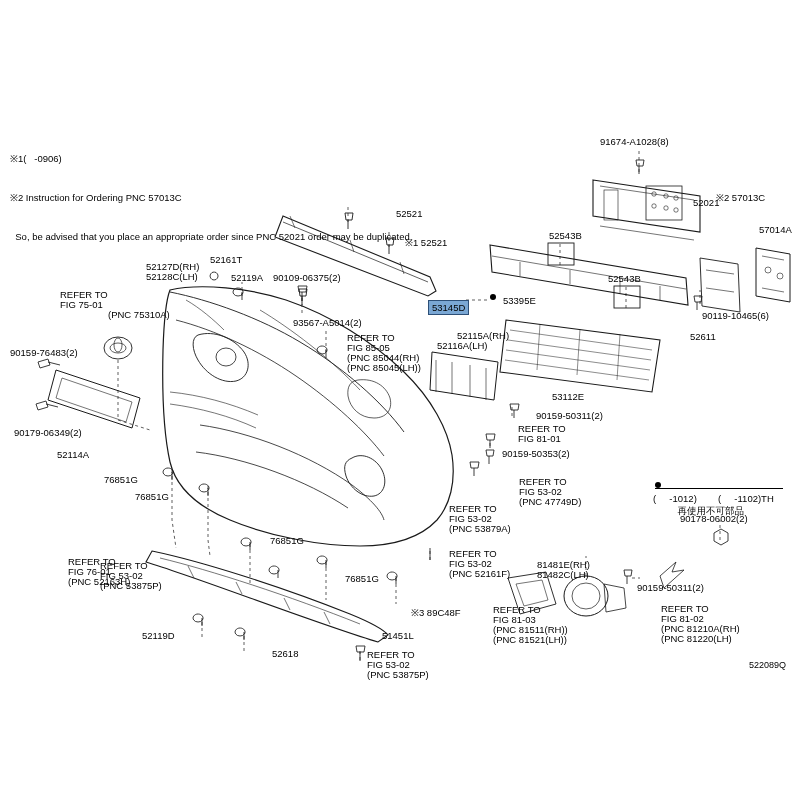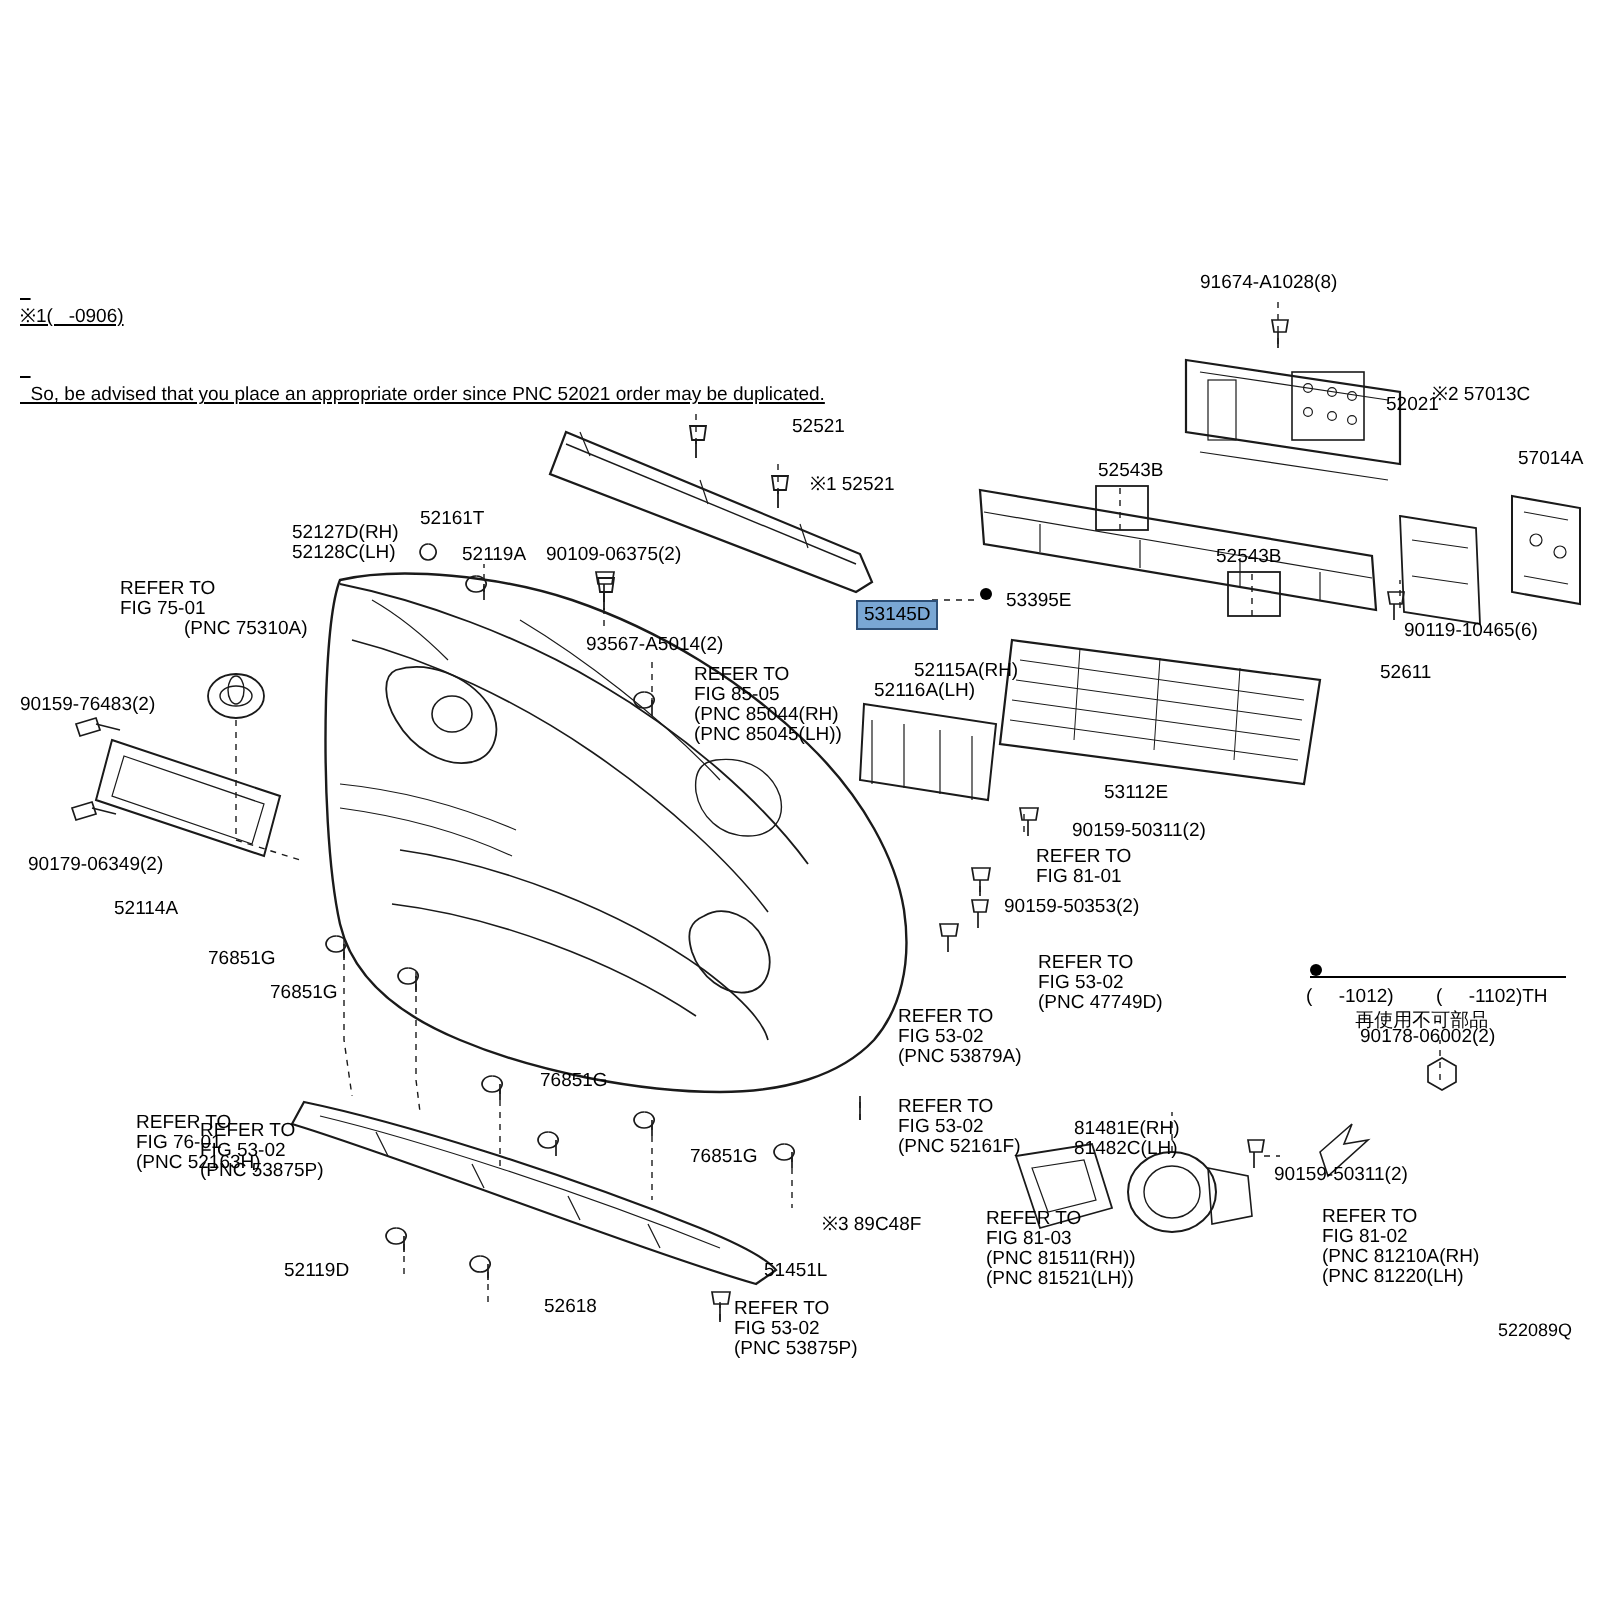--- a/index.html
+++ b/index.html
@@ -19,21 +19,20 @@
     line-height:10.5px;
     color:#000;
     white-space:pre;
     letter-spacing:0px;
   }
   .notes{
     position:absolute;
     font-size:9.5px;
     line-height:13px;
     white-space:pre;
-    text-decoration:underline;
   }
   .hl{
     position:absolute;
     background:#7aa7d4;
     border:1px solid #2d4f77;
     color:#000;
     font-size:9.5px;
     line-height:11px;
     padding:1px 3px;
     white-space:pre;
@@ -262,20 +261,21 @@
     <path d="M244 636 L244 652"></path>
     <path d="M360 660 L360 648"></path>
     <path d="M430 560 L430 548"></path>
     <path d="M512 416 L512 404"></path>
     <path d="M490 446 L490 440"></path>
   </g>
 </svg>
 
 <div class="notes" style="left:10px;top:126px;">
   <div>※1(   -0906)</div>
+  <div>※2 Instruction for Ordering PNC 57013C</div>
   <div>  So, be advised that you place an appropriate order since PNC 52021 order may be duplicated.</div>
 </div>
 
 <div class="hl" style="left:428px;top:300px;">53145D</div>
 <div class="dot" style="left:490px;top:294px;"></div>
 
 <div class="legend" style="left:655px;top:452px;">
   <div style="position:relative;padding-left:12px;">
     <span class="dot" style="left:0;top:4px;"></span>
     <span>再使用不可部品</span>
@@ -342,21 +342,21 @@
     <div class="lbl" style="left: 68px; top: 577px;">(PNC 52163H)</div>
     <div class="lbl" style="left: 345px; top: 574px;">76851G</div>
     <div class="lbl" style="left: 270px; top: 536px;">76851G</div>
     <div class="lbl" style="left: 135px; top: 492px;">76851G</div>
     <div class="lbl" style="left: 104px; top: 475px;">76851G</div>
     <div class="lbl" style="left: 57px; top: 450px;">52114A</div>
     <div class="lbl" style="left: 14px; top: 428px;">90179-06349(2)</div>
     <div class="lbl" style="left: 10px; top: 348px;">90159-76483(2)</div>
     <div class="lbl" style="left: 60px; top: 290px;">REFER TO</div>
     <div class="lbl" style="left: 60px; top: 300px;">FIG 75-01</div>
-    <div class="lbl" style="left: 44px; top: 310px; padding-left: 48px;">(PNC 75310A)</div>
+    <div class="lbl" style="left: 60px; top: 310px; padding-left: 48px;">(PNC 75310A)</div>
     <div class="lbl" style="left: 146px; top: 262px;">52127D(RH)</div>
     <div class="lbl" style="left: 146px; top: 272px;">52128C(LH)</div>
     <div class="lbl" style="left: 210px; top: 255px;">52161T</div>
     <div class="lbl" style="left: 231px; top: 273px;">52119A</div>
     <div class="lbl" style="left: 273px; top: 273px;">90109-06375(2)</div>
     <div class="lbl" style="left: 293px; top: 318px;">93567-A5014(2)</div>
     <div class="lbl" style="left: 347px; top: 333px;">REFER TO</div>
     <div class="lbl" style="left: 347px; top: 343px;">FIG 85-05</div>
     <div class="lbl" style="left: 347px; top: 353px;">(PNC 85044(RH)</div>
     <div class="lbl" style="left: 347px; top: 363px;">(PNC 85045(LH))</div>

